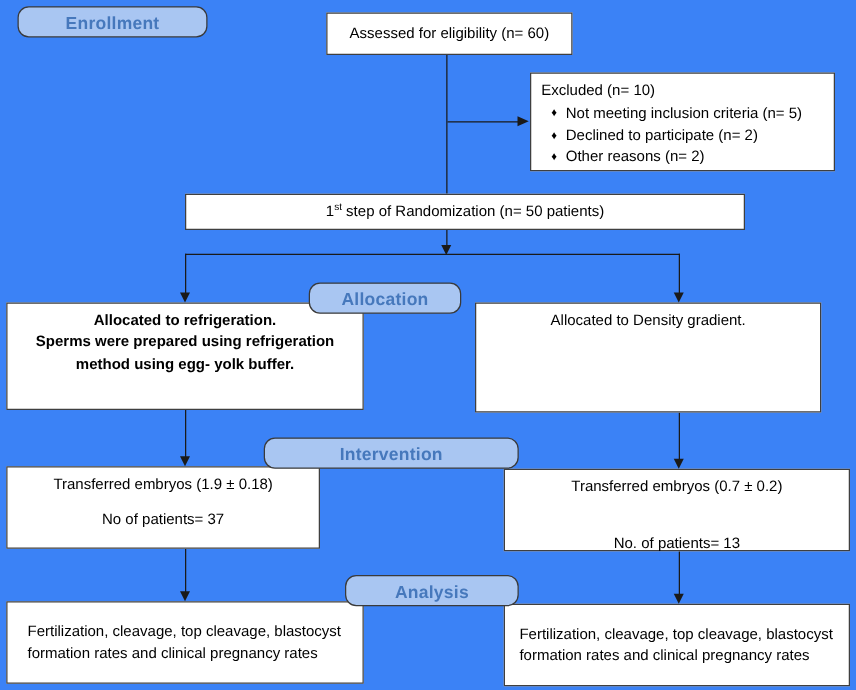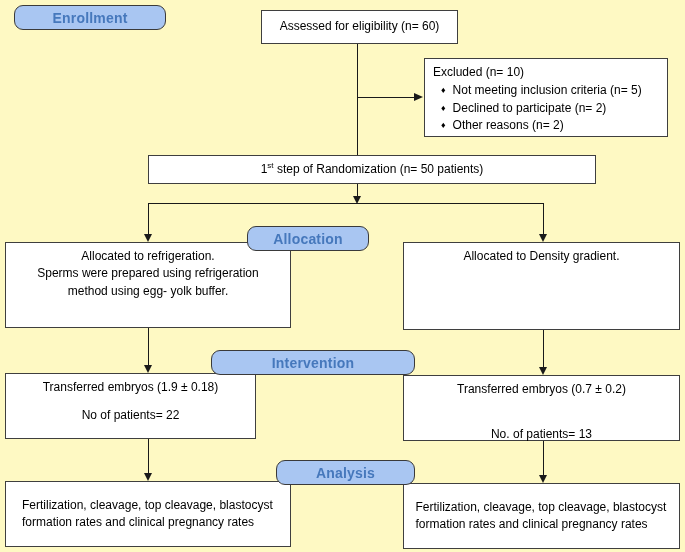--- a/index.html
+++ b/index.html
@@ -1,17 +1,17 @@
 <!DOCTYPE html>
 <html style="--badge-fill: #A9C6F2; --badge-text: #4678BC; --box-border: #3f3f3f; --line: #1a1a1a;"><head>
 <meta charset="utf-8">
 <style>
   html,body{margin:0;padding:0;background:#ffffff;}
   .canvas{
-    position:relative;width:685px;height:552px;background:#fef9c3;
+    position:relative;width:685px;height:552px;background:#3b82f6;
     font-family:"Liberation Sans", sans-serif;color:#000;overflow:hidden;
   }
   
   .box{
     position:absolute;background:#ffffff;border:1px solid var(--box-border,#3f3f3f);
     box-sizing:border-box;font-size:12px;line-height:1.45;z-index:1;justify-content:space-between;
   }
   .box.centered{display:flex;flex-direction:column;align-items:center;justify-content:center;text-align:left;}
   .box.topalign{display:flex;flex-direction:column;align-items:center;justify-content:flex-start;text-align:center;}
   
@@ -87,38 +87,38 @@
   <div class="line vline" style="left:357px;top:184px;height:13px;"></div>
   <div class="arrow-down" style="left:353px;top:196px;"></div>
   <div class="line hline" style="left:148px;top:203px;width:396px;"></div>
   <div class="line vline" style="left:148px;top:203px;height:32px;"></div>
   <div class="arrow-down" style="left:144px;top:234px;"></div>
   <div class="line vline" style="left:543px;top:203px;height:32px;"></div>
   <div class="arrow-down" style="left:539px;top:234px;"></div>
 
   <div class="badge" style="left:247px;top:226px;width:122px;height:25px;">Allocation</div>
 
-  <div class="box topalign pad-top" style="left:5px;top:242px;width:286px;height:86px;">
+  <div class="box topalign pad-top" style="left:5px;top:242px;width:286px;height:86px;font-weight:bold;">
     <div>Allocated to refrigeration.</div>
     <div class="wrapnarrow2">Sperms were prepared using refrigeration method using egg- yolk buffer.</div>
   </div>
-  <div class="box topalign pad-top" style="left:403px;top:242px;width:277px;height:88px;">
+  <div class="box topalign pad-top" style="left:380px;top:242px;width:277px;height:88px;">
     <div>Allocated to Density gradient.</div>
   </div>
 
   <div class="line vline" style="left:148px;top:328px;height:38px;"></div>
   <div class="arrow-down" style="left:144px;top:365px;"></div>
   <div class="line vline" style="left:543px;top:330px;height:38px;"></div>
   <div class="arrow-down" style="left:539px;top:367px;"></div>
 
   <div class="badge" style="left:211px;top:350px;width:204px;height:25px;">Intervention</div>
 
   <div class="box topalign pad-top gap10" style="left:5px;top:373px;width:251px;height:66px;">
     <div>Transferred embryos (1.9 ± 0.18)</div>
-    <div>No of patients= 22</div>
+    <div>No of patients= 37</div>
   </div>
   <div class="box topalign pad-top gap10" style="left:403px;top:375px;width:277px;height:66px;gap:28px;">
     <div>Transferred embryos (0.7 ± 0.2)</div>
     <div>No. of patients= 13</div>
   </div>
 
   <div class="line vline" style="left:148px;top:439px;height:35px;"></div>
   <div class="arrow-down" style="left:144px;top:473px;"></div>
   <div class="line vline" style="left:543px;top:441px;height:35px;"></div>
   <div class="arrow-down" style="left:539px;top:475px;"></div>

